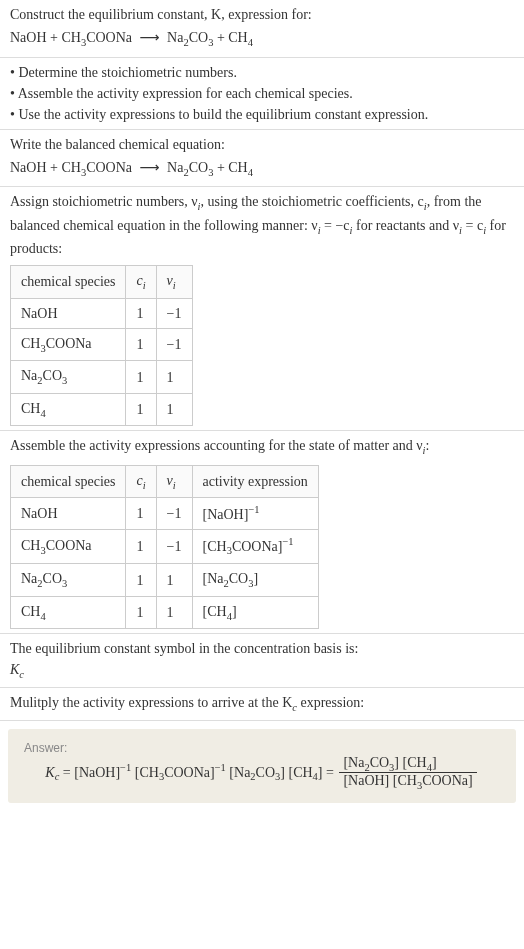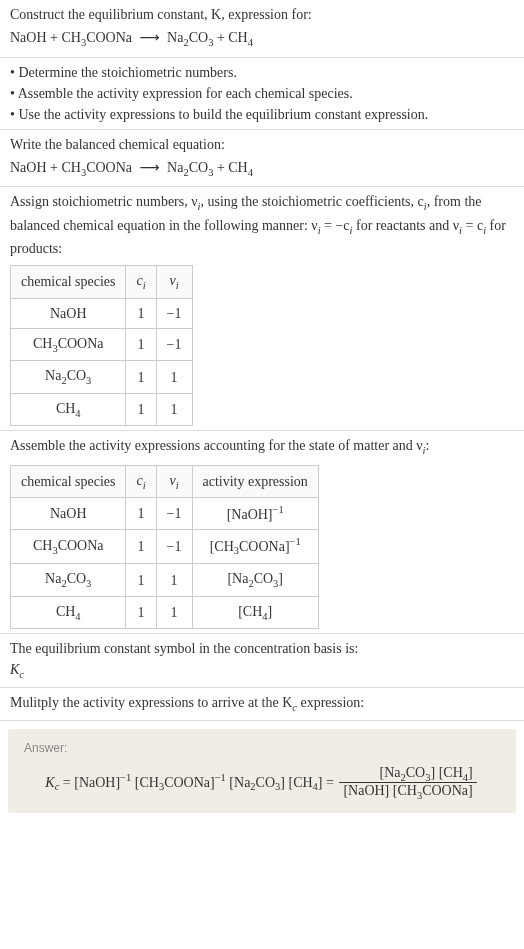--- a/index.html
+++ b/index.html
@@ -1,26 +1,26 @@
 <!DOCTYPE html>
 <html><head>
 <meta charset="utf-8">
 <style>
 * { box-sizing: border-box; margin: 0; padding: 0; }
 body { font-family: Georgia, 'Times New Roman', serif; font-size: 14px; color: #333; background: #fff; width: 524px; }
 .section { padding: 4px 10px; border-bottom: 1px solid #ddd; line-height: 1.5; }
 .section:last-child { border-bottom: none; }
 .answer { background: #f0ede4; padding: 12px 16px; margin: 8px; border-radius: 3px; }
-.answer-label { font-family: Arial, sans-serif; font-size: 12px; color: #888; margin-bottom: 10px; }
+.answer-label { font-family: Arial, sans-serif; font-size: 12px; color: #888; margin-bottom: 0; }
 table { border-collapse: collapse; margin-top: 6px; }
-th, td { border: 1px solid #ccc; padding: 4px 10px; text-align: center; font-weight: normal; }
+th, td { border: 1px solid #ccc; padding: 4px 10px; text-align: left; font-weight: normal; }
 th { background: #fafafa; }
 .sub { vertical-align: sub; font-size: 0.75em; }
 .sup { vertical-align: super; font-size: 0.75em; }
-.frac { display: inline-block; text-align: right; vertical-align: middle; margin: 0 2px; }
+.frac { display: inline-block; text-align: left; vertical-align: middle; margin: 0 2px; }
 .frac .num { display: block; border-bottom: 1px solid #333; padding: 0 4px; }
 .frac .den { display: block; padding: 0 4px; }
 .italic { font-style: italic; }
 .arrow { display: inline-block; margin: 0 4px; }
 .eq-line { margin: 2px 0; }
 .center { text-align: center; }
 </style>
 </head>
 <body>
 

